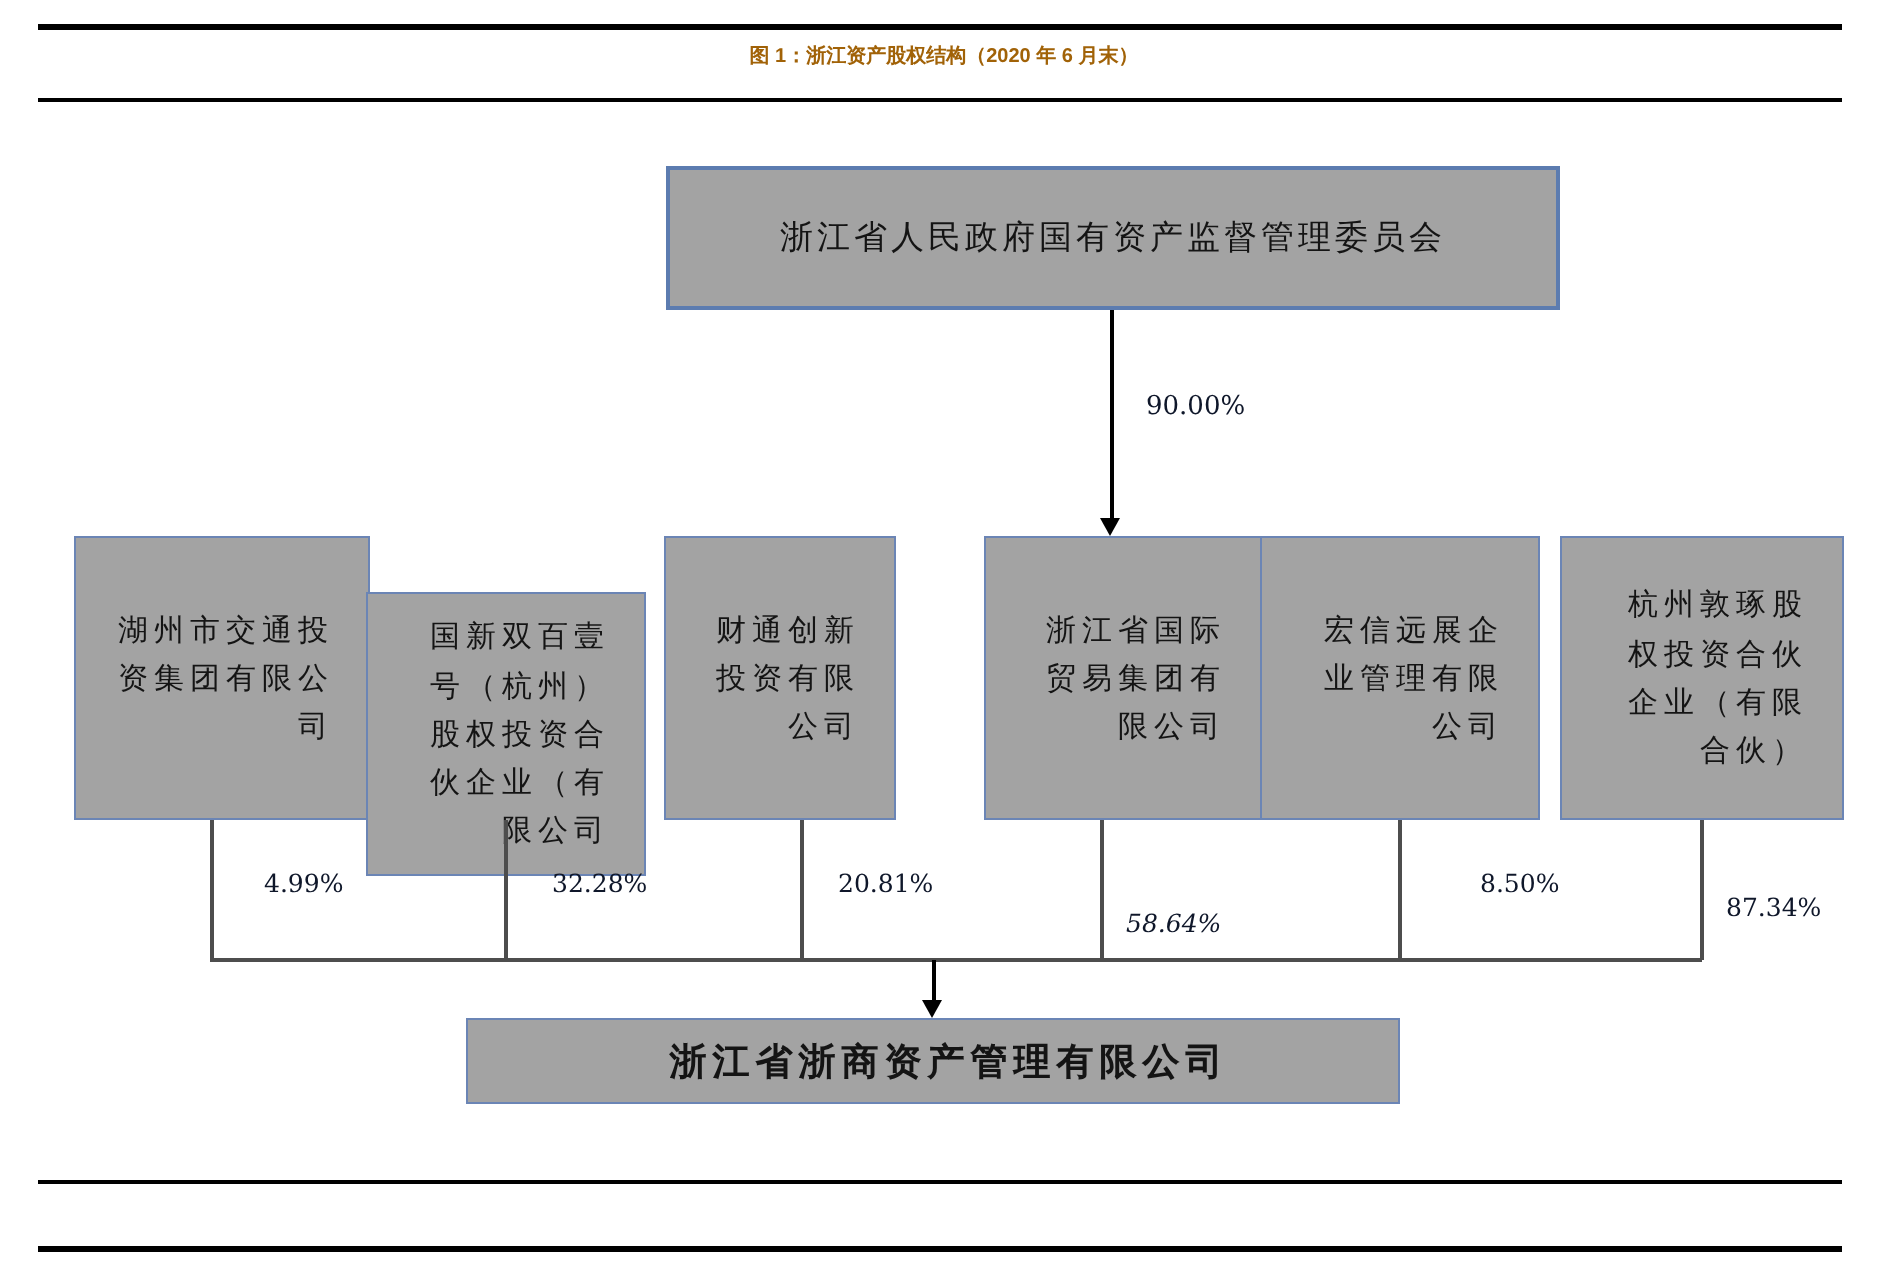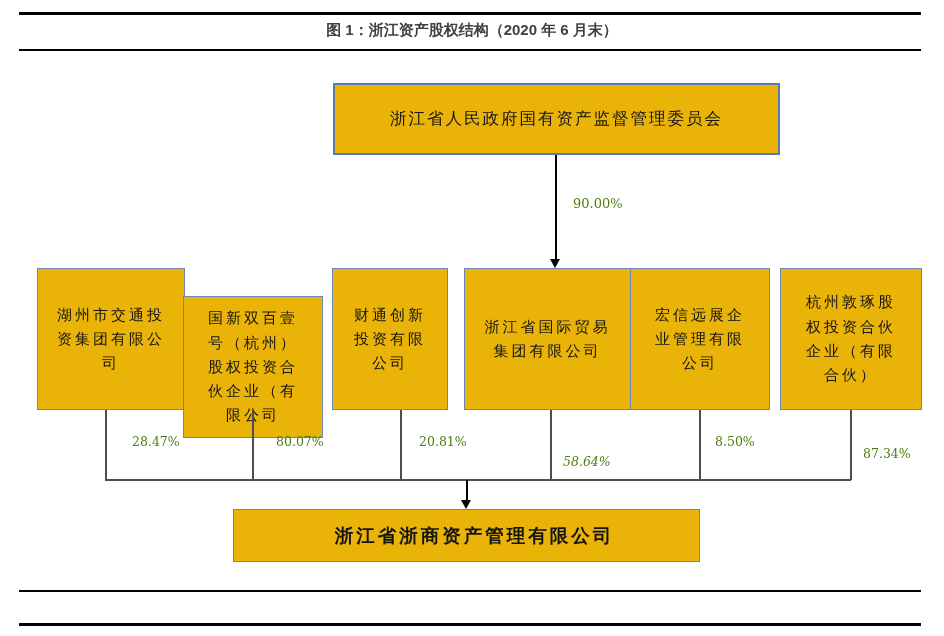--- a/index.html
+++ b/index.html
@@ -7,61 +7,61 @@
     position:relative;
     width:944px;height:636px;
     background:#ffffff;
     font-family:"Liberation Sans",sans-serif;
     overflow:hidden;
   }
   .rule{position:absolute;background:#000;}
   .fig-title{
     position:absolute;left:0;right:0;top:21px;
     text-align:center;
-    font-size:15px;font-weight:bold;color:#404040;
+    font-size:10px;font-weight:bold;color:#a16207;
     font-family:"Liberation Sans",sans-serif;
   }
   .box{
     position:absolute;
     box-sizing:border-box;
     border:1.5px solid #6b85b5;
-    background:#eab308;
+    background:#a3a3a3;
     display:flex;align-items:center;justify-content:center;
-    text-align:center;
+    text-align:right;
     font-family:"DejaVu Serif","Liberation Serif",serif;
     color:#141414;
   }
   .box-parent{
     left:333px;top:83px;width:447px;height:72px;
     border-width:2px;border-color:#5c7cb0;
     font-size:16.5px;letter-spacing:2px;font-weight:500;
   }
   .box-sh{
     top:268px;height:142px;
     font-size:15px;letter-spacing:3px;line-height:1.62;
     padding:0 17px;
     word-break:break-all;line-break:anywhere;
   }
   .box-company{
-    left:233px;top:509px;width:467px;height:53px;
+    left:233px;top:509px;width:467px;height:43px;
     font-size:18.5px;letter-spacing:3px;font-weight:600;padding-left:16px;
   }
   .vline{position:absolute;width:1.5px;background:#4d4d4d;}
   .hline{position:absolute;height:1.5px;background:#4d4d4d;}
   .stem{position:absolute;width:2px;background:#000;}
   .ahead{
     position:absolute;width:0;height:0;
     border-left:5.5px solid transparent;
     border-right:5.5px solid transparent;
     border-top:9px solid #000;
   }
   .pct{
     position:absolute;
     font-family:"DejaVu Serif","Liberation Serif",serif;
-    font-size:12.5px;color:#4d7c0f;
+    font-size:12.5px;color:#0f172a;
     white-space:nowrap;
     text-align:center;
   }
   .source-line{
     position:absolute;left:30px;top:597px;
     font-size:14px;color:#000;
     font-family:"Liberation Sans",sans-serif;
   }
 </style>
 </head>
@@ -83,44 +83,44 @@
 
   <div class="box box-sh" style="left:37px;width:148px;">
     <span>湖州市交通投资集团有限公司</span>
   </div>
   <div class="box box-sh" style="left:183px;width:140px;margin-top:28px;">
     <span>国新双百壹号（杭州）股权投资合伙企业（有限公司</span>
   </div>
   <div class="box box-sh" style="left:332px;width:116px;">
     <span>财通创新投资有限公司</span>
   </div>
-  <div class="box box-sh" style="left:464px;width:167px;">
+  <div class="box box-sh" style="left:492px;width:139px;">
     <span>浙江省国际贸易集团有限公司</span>
   </div>
   <div class="box box-sh" style="left:780px;width:142px;">
     <span>杭州敦琢股权投资合伙企业（有限合伙）</span>
   </div>
   <div class="box box-sh" style="left:630px;width:140px;">
     <span>宏信远展企业管理有限公司</span>
   </div>
 
   <div class="vline" style="left:105px;top:410px;height:70px;"></div>
   <div class="vline" style="left:252px;top:410px;height:70px;"></div>
   <div class="vline" style="left:400px;top:410px;height:70px;"></div>
   <div class="vline" style="left:550px;top:410px;height:70px;"></div>
   <div class="vline" style="left:699px;top:410px;height:70px;"></div>
   <div class="vline" style="left:850px;top:410px;height:70px;"></div>
 
   <div class="hline" style="left:105px;top:479px;width:746px;"></div>
 
-  <div class="pct" style="left:132px;top:434px;">28.47%</div>
-  <div class="pct" style="left:276px;top:434px;">80.07%</div>
+  <div class="pct" style="left:132px;top:434px;">4.99%</div>
+  <div class="pct" style="left:276px;top:434px;">32.28%</div>
   <div class="pct" style="left:419px;top:434px;">20.81%</div>
   <div class="pct" style="left:563px;top:454px;font-style:italic;">58.64%</div>
-  <div class="pct" style="left:715px;top:434px;">8.50%</div>
+  <div class="pct" style="left:740px;top:434px;">8.50%</div>
   <div class="pct" style="left:863px;top:446px;">87.34%</div>
 
   <div class="stem" style="left:466px;top:480px;height:21px;"></div>
   <div class="ahead" style="left:461px;top:500px;"></div>
 
   <div class="box box-company">
     <span>浙江省浙商资产管理有限公司</span>
   </div>
 
   <div class="rule" style="left:19px;top:590px;width:902px;height:2px;"></div>

